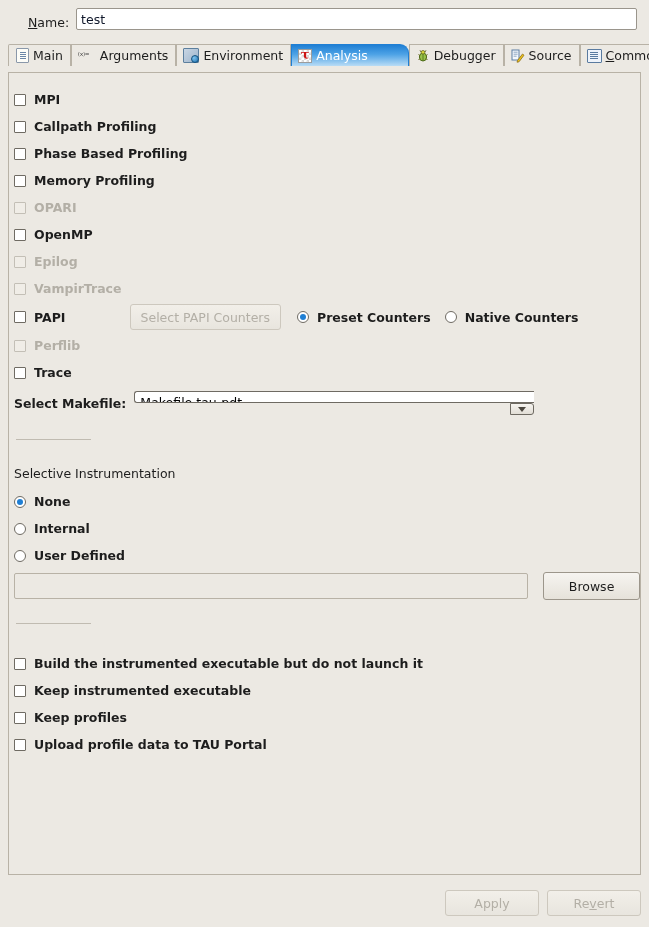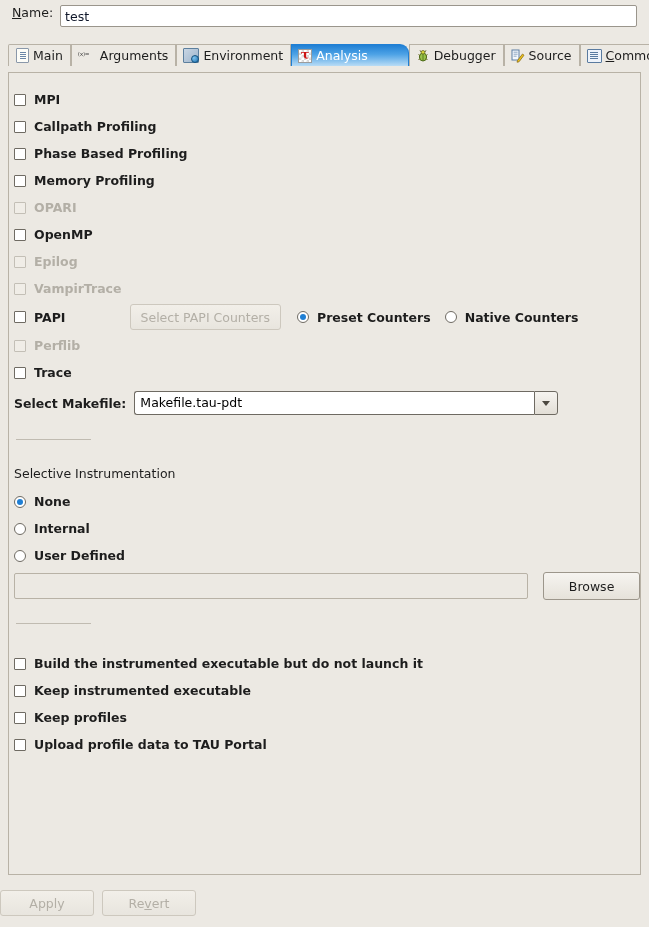--- a/index.html
+++ b/index.html
@@ -13,23 +13,23 @@
     font-family: "DejaVu Sans", "Liberation Sans", sans-serif;
     font-size: 12.5px;
     color: #1d1d1d;
     overflow: hidden;
     position: relative;
   }
 
   
   .name-row {
     display: flex;
-    align-items: flex-start;
+    align-items: flex-end;
     height: 30px;
-    padding: 5px 12px 0 12px;
+    padding: 5px 12px 0 28px;
     box-sizing: border-box;
   }
   .name-label {
     font-size: 12.5px;
     margin-right: 7px;
     white-space: nowrap;
   }
   .name-label u { text-decoration: underline; }
   .name-input {
     flex: 1;
@@ -262,20 +262,21 @@
     background: #ece9e3;
     border-color: #b8b2a6;
     color: #b3afa6;
   }
 
   
   .combo-wrap {
     display: flex;
     align-items: flex-end;
     height: 24px;
+    flex-direction: column;
   }
   .combo-field {
     width: 400px;
     height: 24px;
     border: 1px solid #6e6a62;
     border-right: none;
     border-radius: 3px 0 0 3px;
     background: #fff;
     font-size: 12.5px;
     box-sizing: border-box;
@@ -317,20 +318,21 @@
 
   
   .bottombar {
     position: absolute;
     left: 0;
     top: 879px;
     width: 649px;
     height: 48px;
     display: flex;
     align-items: center;
+    justify-content: flex-end;
     padding-right: 8px;
     box-sizing: border-box;
     gap: 8px;
   }
   .bottombar .btn {
     width: 94px;
     height: 26px;
     padding: 0;
     text-align: center;
   }

